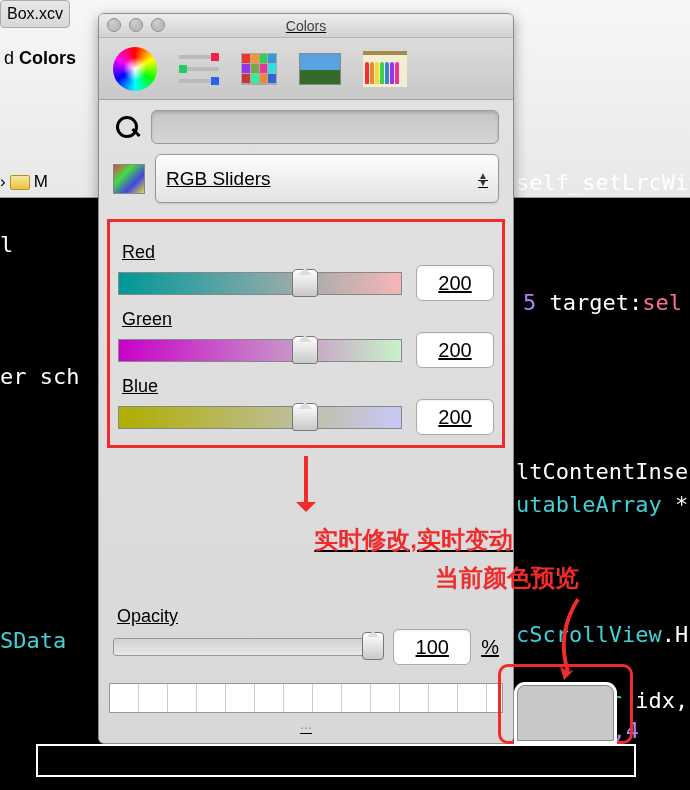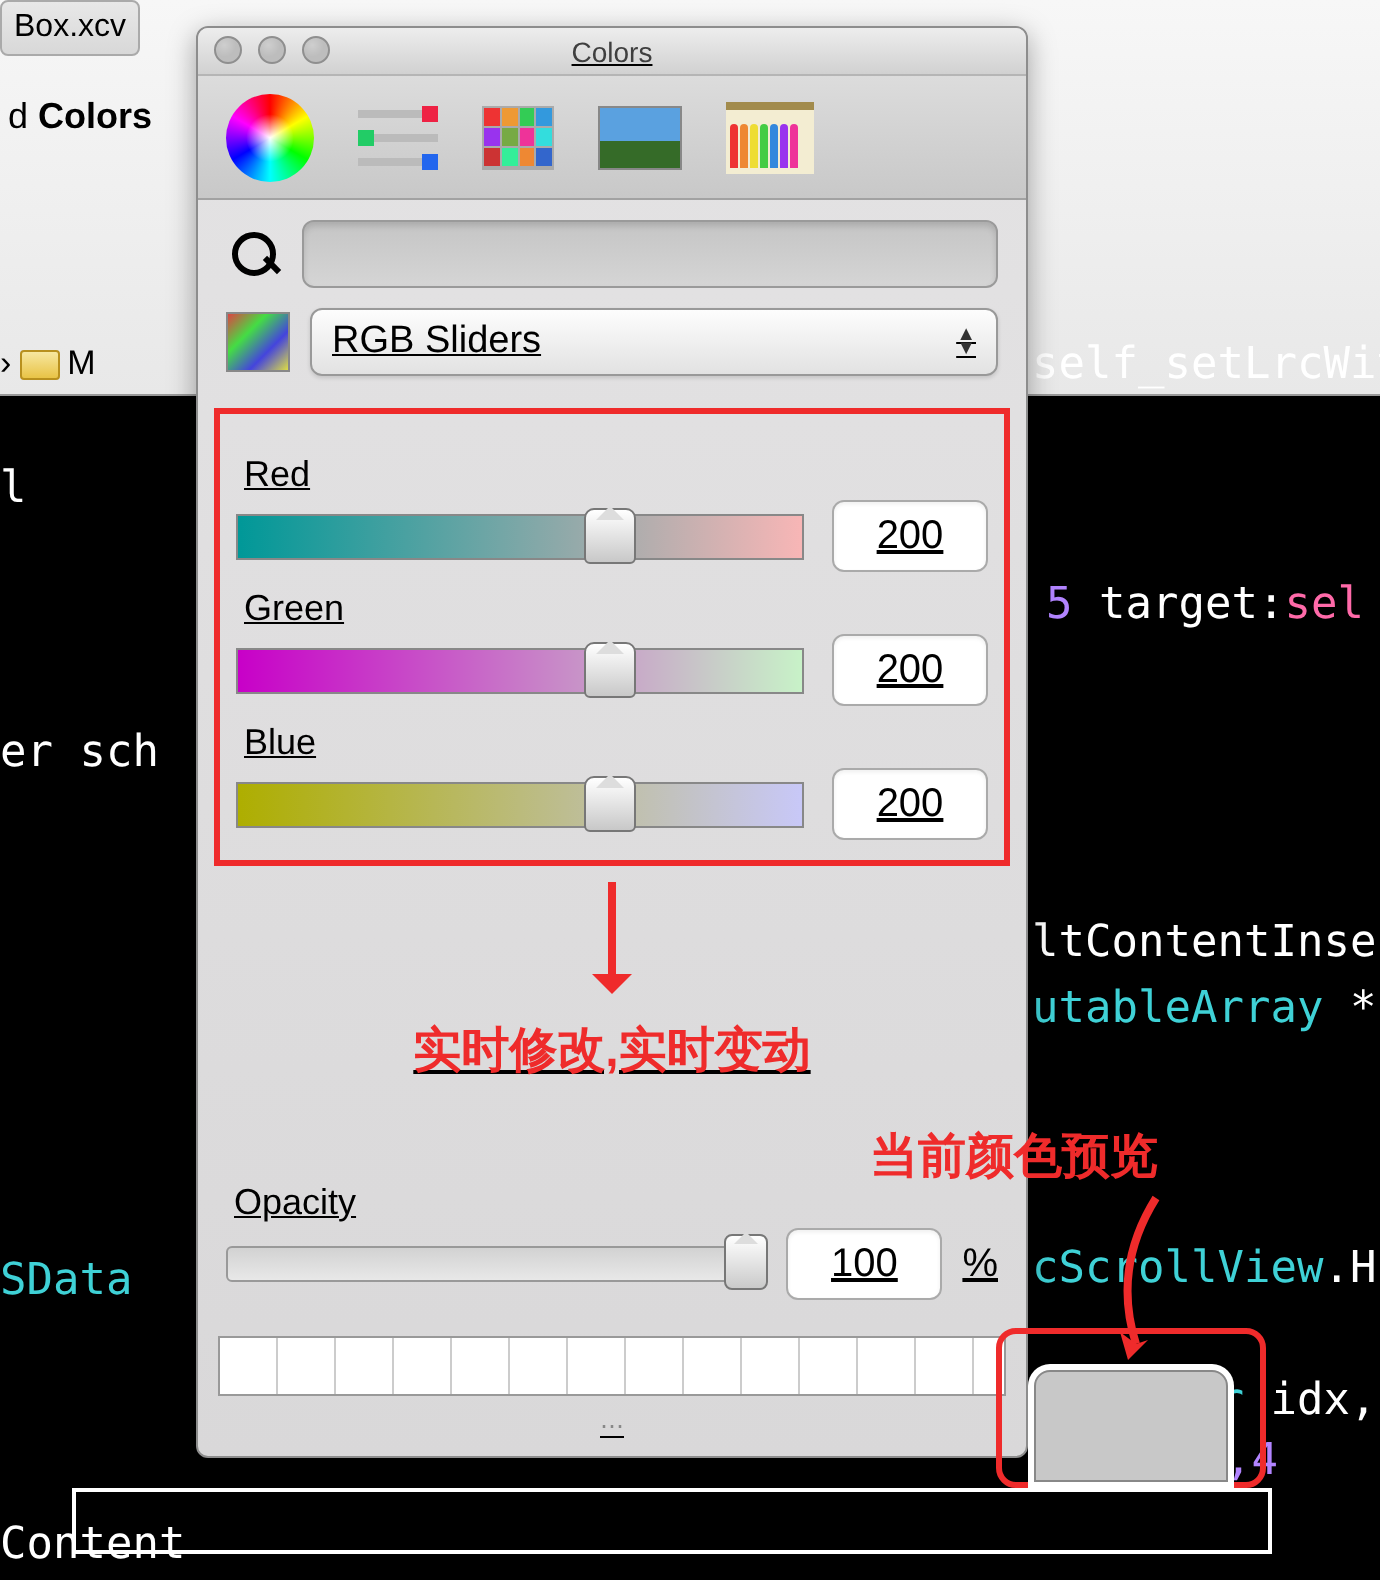--- a/index.html
+++ b/index.html
@@ -203,21 +203,21 @@
 .mode-row{
   padding: 6px 14px 12px;
   display:flex;align-items:center;gap:10px;
 }
 .mode-icon{
   width:32px;height:30px;
   background:linear-gradient(135deg,#d44,#4d4,#44d,#dd4);
   border:1px solid #888;
 }
 .mode-select{
-  flex:1;height:34px;
+  flex:1;height:49px;
   background:linear-gradient(#fdfdfd,#e2e2e2);
   border:1px solid #999;border-radius:6px;
   display:flex;align-items:center;justify-content:space-between;
   padding:0 10px;font-size:19px;
   box-shadow:0 1px 2px #0002;
 }
 .mode-select .arrows{
   display:flex;flex-direction:column;line-height:7px;font-size:10px;color:#333;
 }
 
@@ -258,21 +258,21 @@
 .arrow-down{
   display:block;margin:4px auto 0;
   width:4px;height:54px;background:#ef2b2b;position:relative;
 }
 .arrow-down::after{
   content:"";position:absolute;bottom:-12px;left:-8px;
   border:10px solid transparent;border-top-color:#ef2b2b;
 }
 
 .annotation{
-  text-align:center;font-size:24px;
+  text-align:right;font-size:24px;
   color:#ef2b2b;font-weight:bold;
   margin-top:14px;margin-bottom:50px;
 }
 
 .opacity-sect{padding:0 14px 4px;}
 .opacity-row{display:flex;align-items:center;gap:10px;}
 .op-track{
   flex:1;height:18px;border:1px solid #999;
   background:linear-gradient(#d2d2d2,#e8e8e8);
   border-radius:3px;position:relative;
@@ -338,21 +338,20 @@
 
 <div class="code-bg">
 <div class="line"><span class="c-white">l</span></div>
 <div class="line"></div>
 <div class="line"><span class="c-white">er sch</span></div>
 <div class="line"></div>
 <div class="line"></div>
 <div class="line"></div>
 <div class="line"><span class="c-type">SData</span></div>
 <div class="line"></div>
-<div class="line"><span class="c-white">Content</span></div>
 
 
 
 
 
 
 
 
 
 

